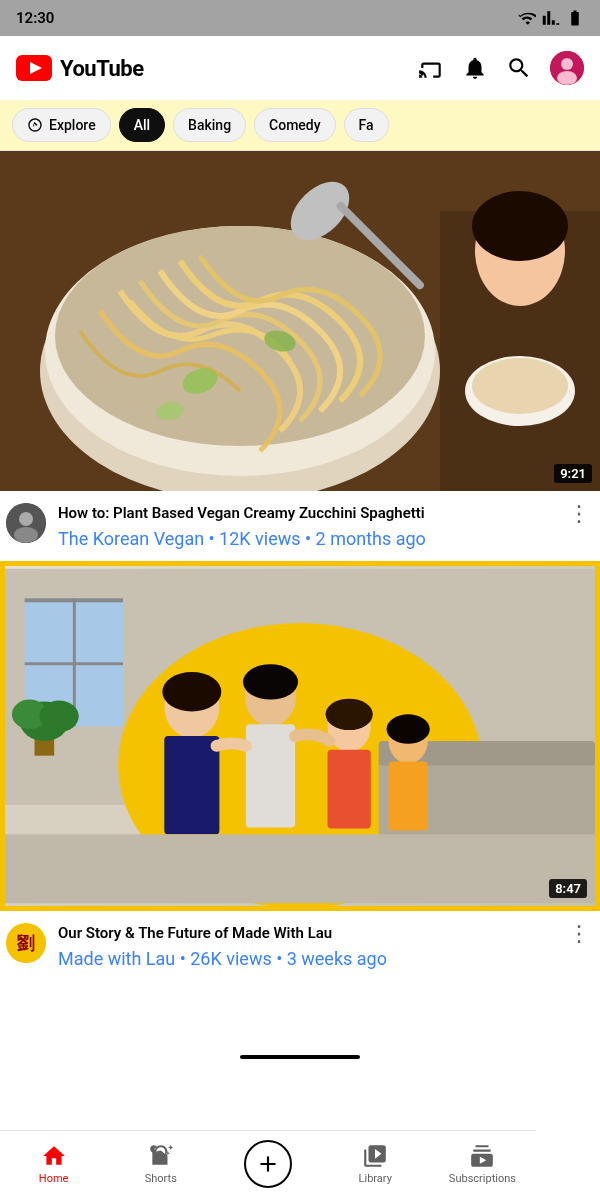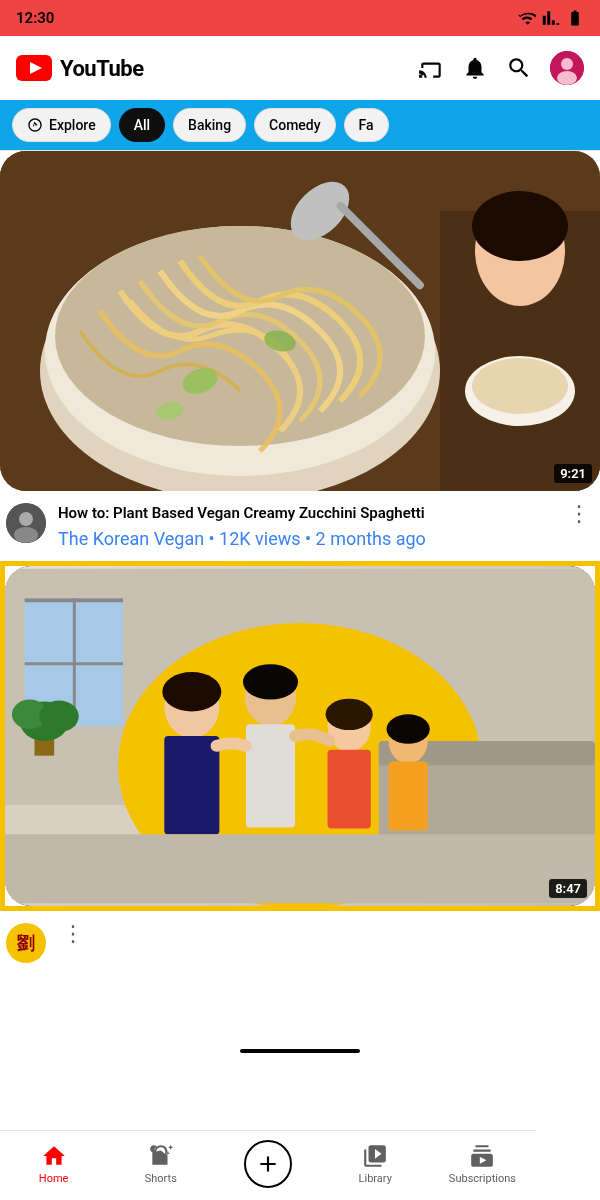--- a/index.html
+++ b/index.html
@@ -2,21 +2,21 @@
 <html><head>
   <meta charset="utf-8">
   <meta name="viewport" content="width=600">
   <style>
     * { margin: 0; padding: 0; box-sizing: border-box; }
     body { font-family: 'Roboto', Arial, sans-serif; background: #fff; width: 600px; min-height: 1200px; overflow-x: hidden; }
 
     
     .status-bar {
       display: flex; justify-content: space-between; align-items: center;
-      padding: 8px 16px; background: #ef4444; height: 36px;
+      padding: 8px 16px; background: #a3a3a3; height: 36px;
     }
     .status-time { font-size: 15px; font-weight: 600; }
     .status-icons { display: flex; align-items: center; gap: 6px; }
     .status-icons svg { width: 18px; height: 18px; }
 
     
     .header {
       display: flex; align-items: center; justify-content: space-between;
       padding: 8px 16px; background: #fff; height: 64px;
     }
@@ -24,40 +24,39 @@
     .logo-icon { width: 36px; height: 26px; }
     .logo-text { font-size: 22px; font-weight: 700; color: #030303; letter-spacing: -0.5px; }
     .header-actions { display: flex; align-items: center; gap: 18px; }
     .header-actions svg { width: 26px; height: 26px; fill: #030303; }
     .avatar { width: 34px; height: 34px; border-radius: 50%; background: #c2185b; overflow: hidden; display: flex; align-items: center; justify-content: center; }
     .avatar svg { width: 34px; height: 34px; }
 
     
     .category-bar {
       display: flex; align-items: center; gap: 8px;
-      padding: 8px 12px; overflow-x: auto; background: #0ea5e9;
+      padding: 8px 12px; overflow-x: auto; background: #fef9c3;
       border-bottom: 1px solid #e5e5e5;
       scrollbar-width: none;
     }
     .category-bar::-webkit-scrollbar { display: none; }
     .cat-btn {
       display: flex; align-items: center; gap: 6px;
       padding: 8px 14px; border-radius: 20px; border: 1px solid #ddd;
       background: #f2f2f2; font-size: 14px; font-weight: 500; color: #030303;
       white-space: nowrap; cursor: pointer;
     }
     .cat-btn.active { background: #0f0f0f; color: #fff; border-color: #0f0f0f; align-items: flex-end; }
     .explore-btn { border: 1px solid #ddd; background: #f2f2f2; }
 
     
     .video-card { margin-bottom: 0; }
     .video-thumbnail {
       position: relative; width: 100%; background: #000;
       overflow: hidden;
-      border-radius: 26px;
     }
     .duration-badge {
       position: absolute; bottom: 8px; right: 8px;
       background: rgba(0,0,0,0.85); color: #fff;
       font-size: 13px; font-weight: 600; padding: 2px 6px;
       border-radius: 3px;
     }
     .video-info {
       display: flex; align-items: flex-start; padding: 12px 6px;
       gap: 12px;
@@ -297,20 +296,24 @@
             <rect y="270" width="600" height="70" fill="#c0b8a8"></rect>
           </svg>
         </div>
         <span class="duration-badge">8:47</span>
       </div>
     </div>
     <div class="video-info">
       <div class="channel-avatar-2">
         <span>劉</span>
       </div>
+      <div class="video-details">
+        <div class="video-title">Our Story &amp; The Future of Made With Lau</div>
+        <div class="video-meta">Made with Lau • 26K views • 3 weeks ago</div>
+      </div>
       <div class="more-btn">⋮</div>
     </div>
   </div>
 
 </div>
 
 <div class="bottom-nav">
 
   <div class="nav-item active">
     <svg viewBox="0 0 24 24" fill="#ff0000">

